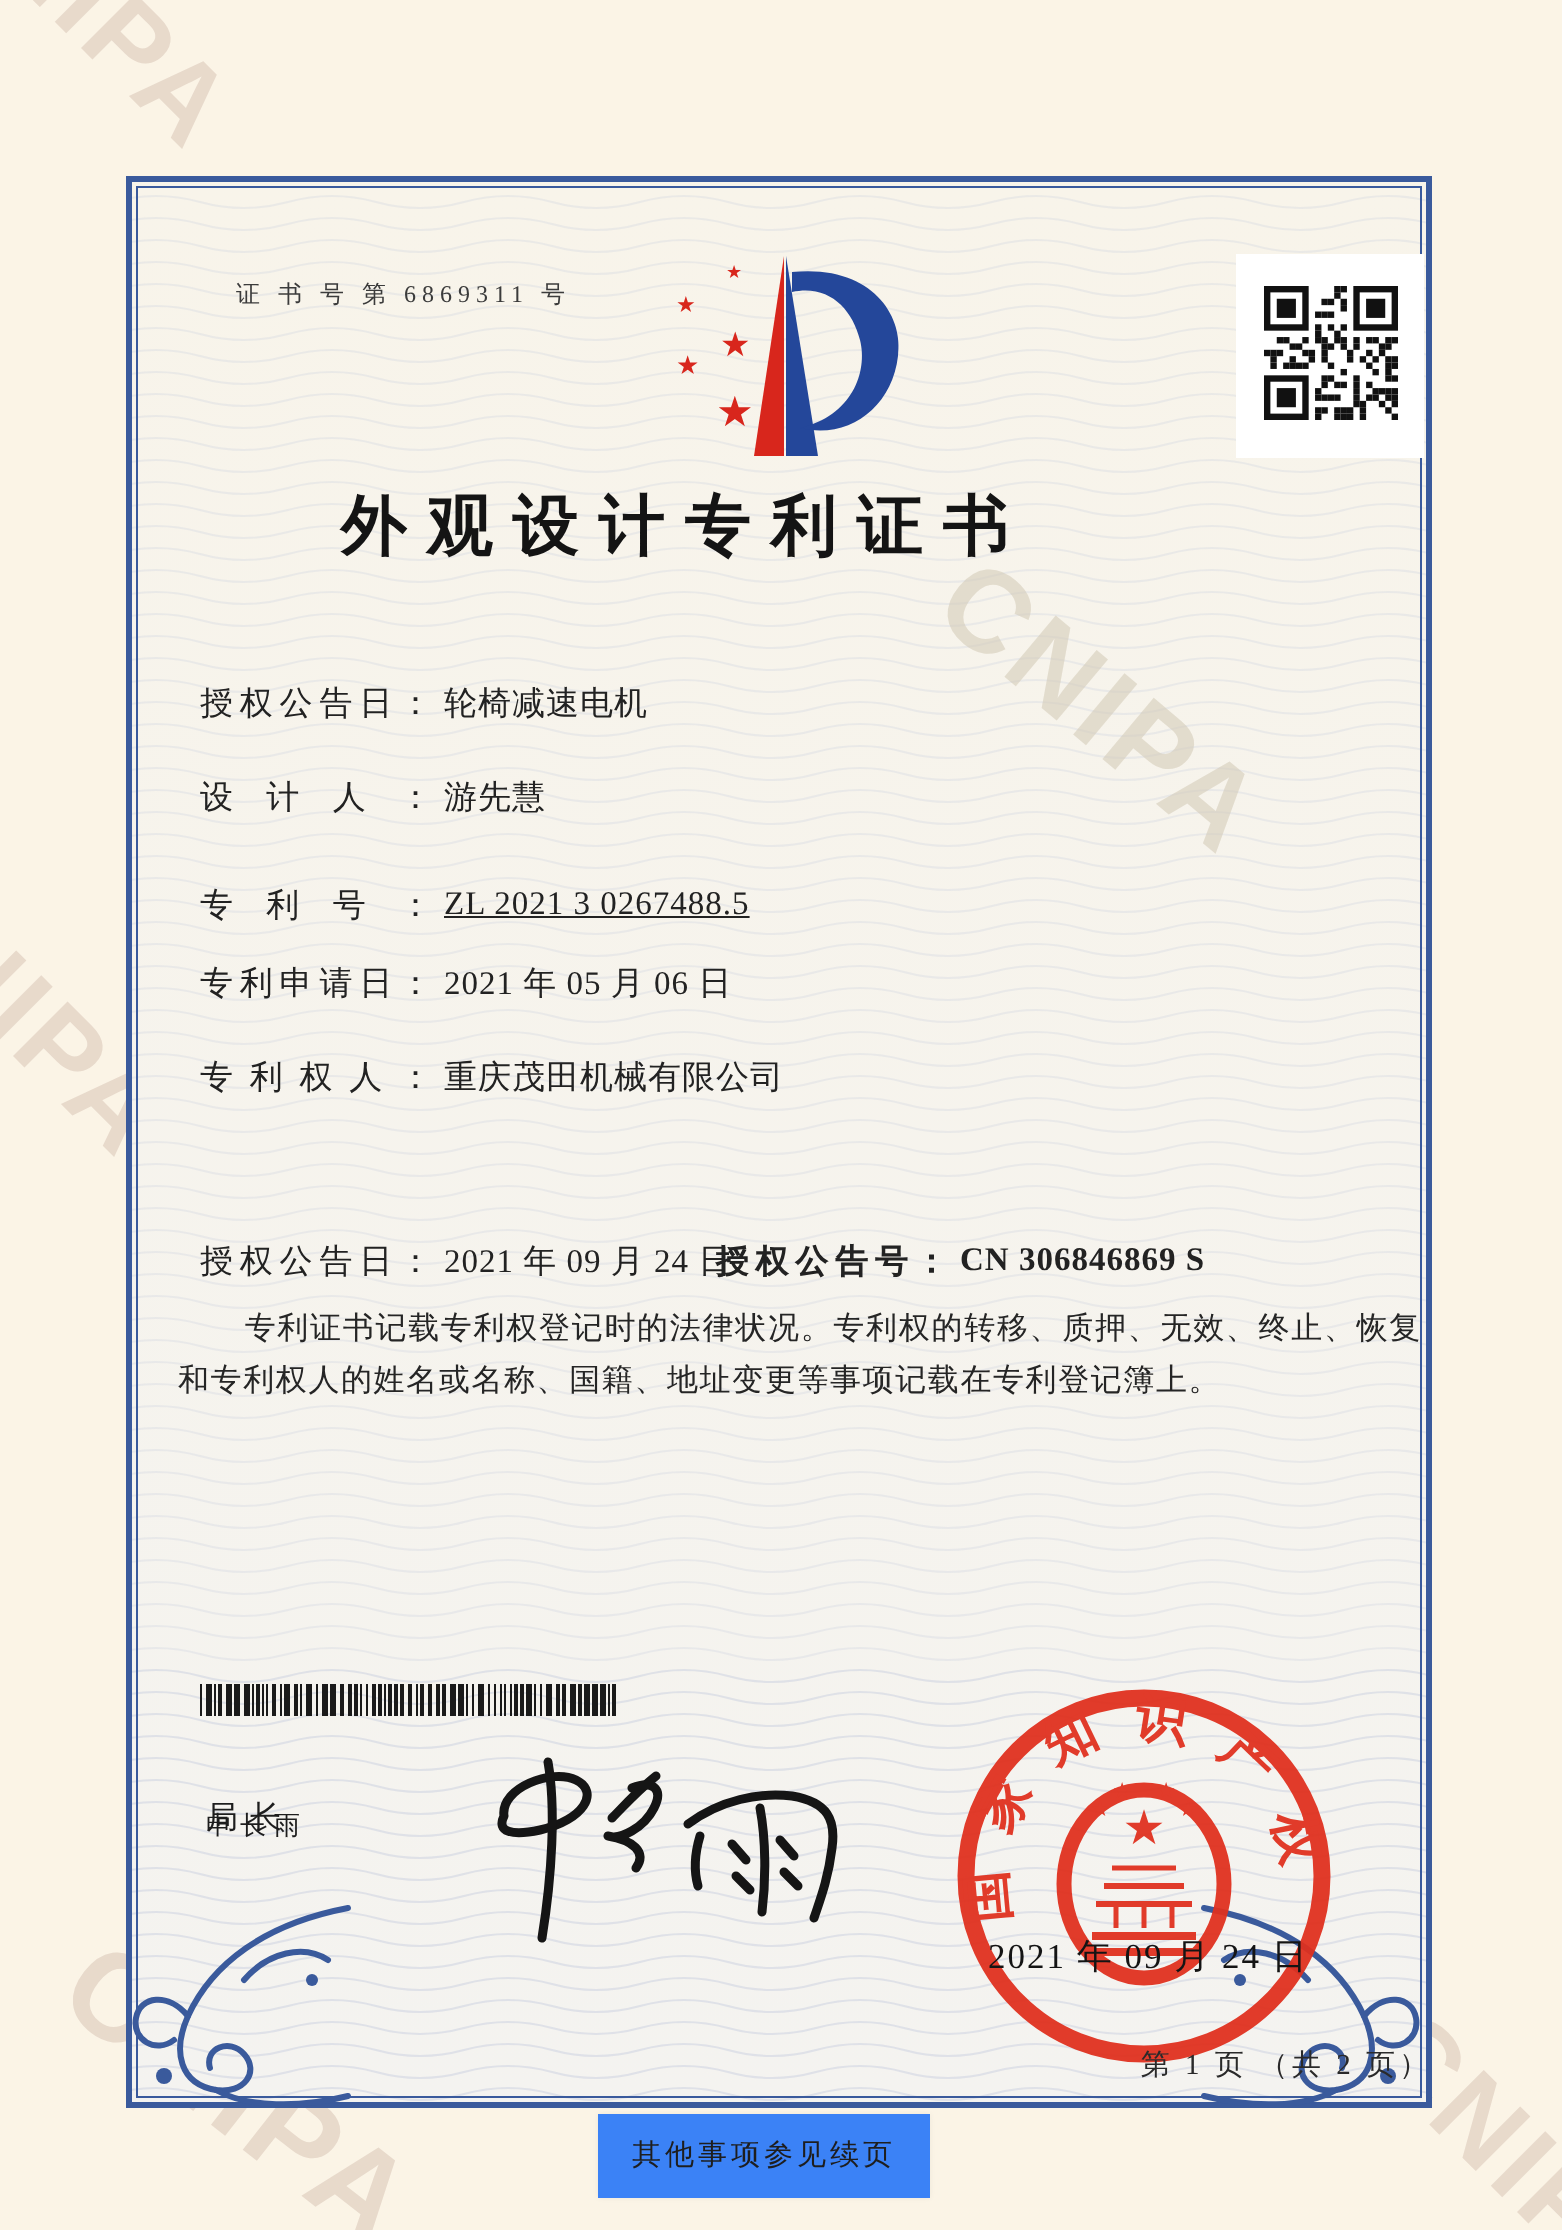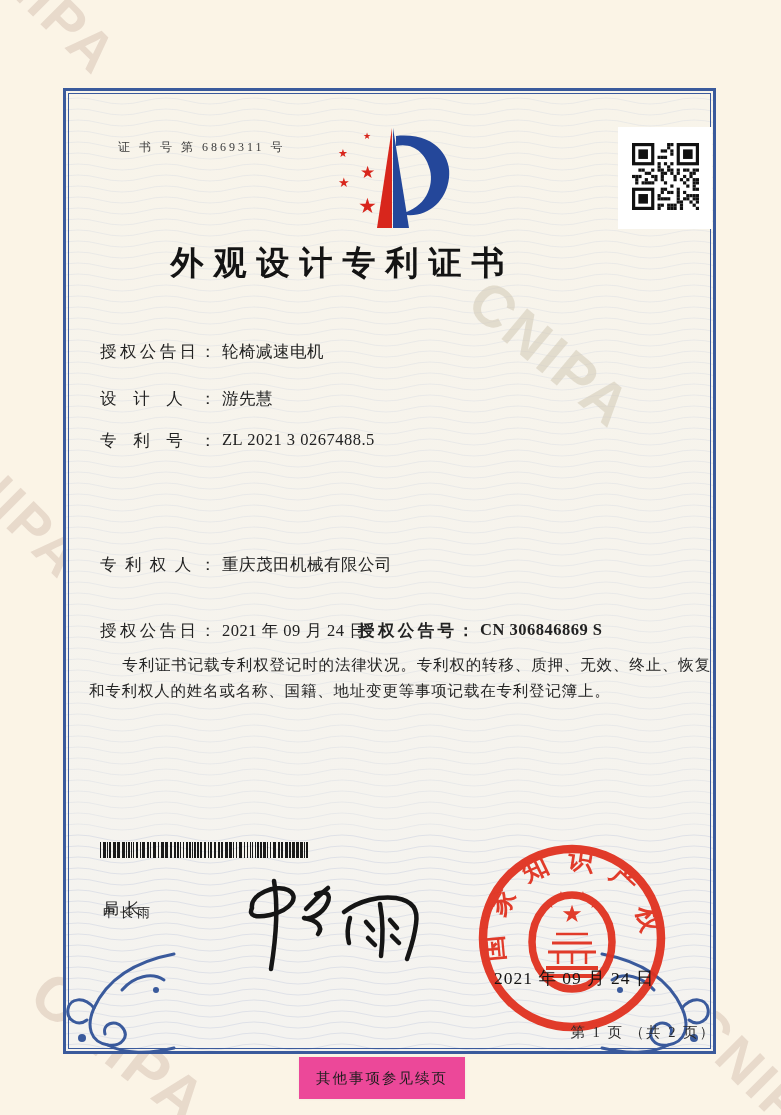--- a/index.html
+++ b/index.html
@@ -46,21 +46,21 @@
 
   .signer-title{position:absolute;left:103px;top:899px;font-size:16px;letter-spacing:6px;color:#1d1d1d;}
   .signer-name{position:absolute;left:103px;top:904px;font-size:13px;letter-spacing:4px;color:#1d1d1d;}
   #signature{position:absolute;left:228px;top:876px;}
 
   #seal{position:absolute;left:470px;top:842px;opacity:.94;}
   .seal-date{position:absolute;left:494px;top:966px;font-size:17.5px;letter-spacing:1px;color:#141414;z-index:5;}
 
   .page-line{position:absolute;left:63px;top:1023px;width:653px;text-align:right;
              font-size:14.5px;letter-spacing:2px;color:#2a2a2a;}
-  .cont-tab{position:absolute;left:299px;top:1057px;width:166px;height:42px;background:#ec4899;
+  .cont-tab{position:absolute;left:299px;top:1057px;width:166px;height:42px;background:#3b82f6;
             box-shadow:0 0 3px rgba(0,0,0,.06);text-align:center;line-height:42px;
             font-size:14.5px;letter-spacing:2px;color:#1e1e1e;}
 </style>
 </head>
 <body>
 
 <div id="page">
 
   <div class="wm" style="left:-50px;top:-34px;font-size:56px;transform:rotate(45deg);">CNIPA</div>
   <div class="wm" style="left:-84px;top:470px;font-size:56px;transform:rotate(45deg);">CNIPA</div>
@@ -320,24 +320,27 @@
   </div>
 
   <div class="doc-title">外观设计专利证书</div>
 
   <div class="field-row" style="top:341px;">
     <span class="f-label">授权公告日：</span><span class="f-value">轮椅减速电机</span>
   </div>
   <div class="field-row" style="top:388px;">
     <span class="f-label">设计人：</span><span class="f-value">游先慧</span>
   </div>
-  <div class="field-row" style="top:430px;">
+  <div class="field-row" style="top:442px;text-decoration:underline;">
     <span class="f-label">专利号：</span><span class="f-value">ZL 2021 3 0267488.5</span>
   </div>
-  <div class="field-row" style="top:528px;margin-top:26px;">
+  <div class="field-row" style="top:481px;">
+    <span class="f-label">专利申请日：</span><span class="f-value">2021 年 05 月 06 日</span>
+  </div>
+  <div class="field-row" style="top:528px;">
     <span class="f-label">专利权人：</span><span class="f-value">重庆茂田机械有限公司</span>
   </div>
   <div class="field-row" style="top:620px;">
     <span class="f-label">授权公告日：</span><span class="f-value">2021 年 09 月 24 日</span>
     <span class="field-cell2">
       <span class="f-label">授权公告号：</span><span class="f-value">CN 306846869 S</span>
     </span>
   </div>
 
   <div class="paras">

